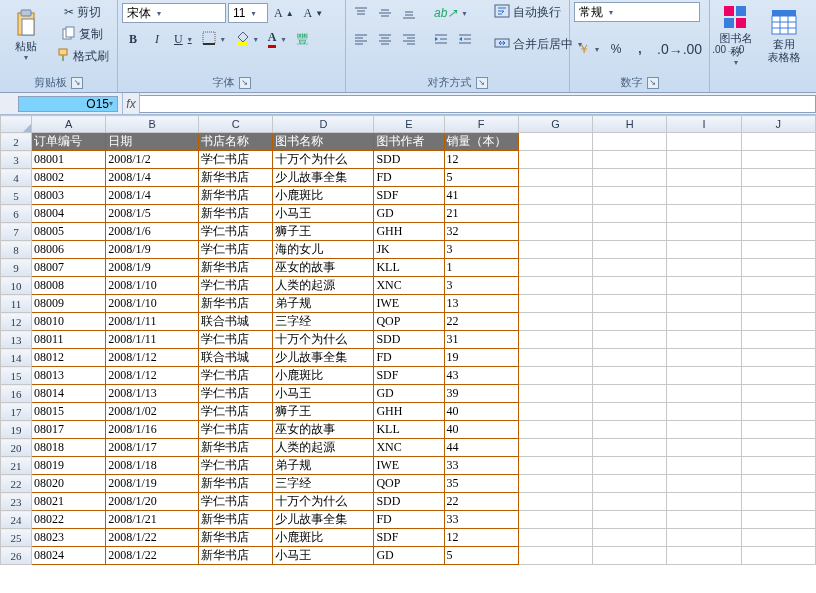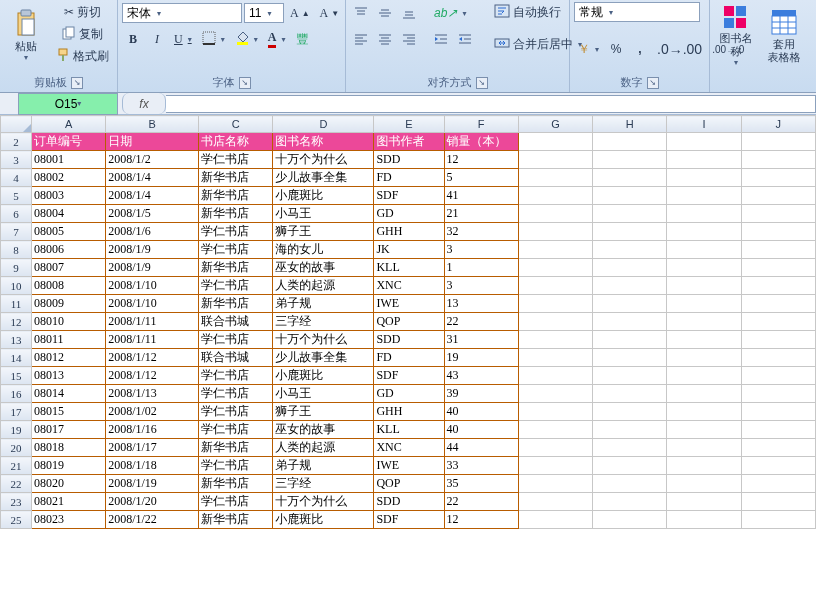--- a/index.html
+++ b/index.html
@@ -17,35 +17,35 @@
 .small-row { display: flex; gap: 2px; align-items: center; height: 22px; }
 .small-btn { height: 20px; min-width: 22px; border: 1px solid transparent; border-radius: 2px; display: inline-flex; align-items: center; justify-content: center; padding: 0 3px; cursor: pointer; font-size: 12px; color: #2a3b54; gap: 3px; }
 .small-btn.dd::after { content: "▾"; font-size: 8px; margin-left: 2px; color: #4b6184; }
 .combo { height: 20px; border: 1px solid #8ba0bc; background: #fff; display: inline-flex; align-items: center; padding: 0 4px; font-size: 12px; }
 .combo .arrow { margin-left: 6px; font-size: 8px; color: #4b6184; }
 .vsep { width: 1px; height: 60px; background: #a6bbd6; margin: 0 3px; }
 .col { display: flex; flex-direction: column; gap: 2px; }
 
 
 .fbar { display: flex; align-items: center; border-bottom: 1px solid #a6bbd6; height: 22px; background: #e9eef6; }
-.namebox { width: 100px; border: 1px solid #8ba0bc; background: #86efac; height: 22px; margin: 0 4px 0 18px; padding: 0 4px; display: flex; align-items: center; justify-content: center; }
+.namebox { width: 100px; border: 1px solid #8ba0bc; background: #7dd3fc; height: 16px; margin: 0 4px 0 18px; padding: 0 4px; display: flex; align-items: center; justify-content: flex-end; }
 .namebox .arrow { font-size: 8px; color: #4b6184; }
-.fx { width: 44px; text-align: left; font-style: italic; color: #555; border-left: 1px solid #a6bbd6; border-right: 1px solid #a6bbd6; height: 100%; display: flex; align-items: center; justify-content: center; border-radius: 7px; }
+.fx { width: 18px; text-align: left; font-style: italic; color: #555; border-left: 1px solid #a6bbd6; border-right: 1px solid #a6bbd6; height: 100%; display: flex; align-items: center; justify-content: center; }
 .formula-input { flex: 1; background: #fff; height: 18px; border: 1px solid #8ba0bc; border-left: none; }
 
 
 .grid-wrap { position: relative; height: 472px; overflow: auto; }
 table.sheet { border-collapse: collapse; table-layout: fixed; width: 816px; }
 .sheet th, .sheet td { border: 1px solid #c7c7c7; height: 17px; overflow: hidden; white-space: nowrap; }
 .sheet thead th { background: linear-gradient(#f3f6fb,#dce5f1); font-weight: normal; color: #2a3b54; font-size: 11px; text-align: center; }
 .sheet .rowhdr { background: linear-gradient(#f3f6fb,#dce5f1); text-align: center; font-size: 11px; color: #2a3b54; width: 30px; }
 .corner { background: linear-gradient(#f3f6fb,#dce5f1); width: 30px; }
 .sheet td { font-size: 12px; padding: 0 2px; font-family: SimSun, serif; }
 .sheet td.data { border: 1px solid #b85c00; }
-.hdrcell { background: #ec4899; color: #fff; }
+.hdrcell { background: #737373; color: #fff; }
 .num { text-align: left; }
 col.cA { width: 72px; } col.cB { width: 90px; } col.cC { width: 72px; }
 col.cD { width: 98px; } col.cE { width: 68px; } col.cF { width: 72px; }
 col.cRest { width: 72px; }
 
 
 .corner-tri { width:0;height:0;border-left:8px solid transparent;border-bottom:8px solid #a6bbd6; margin-left:auto; margin-top:auto;}
 </style>
 </head>
 <body>
@@ -89,21 +89,21 @@
     <div class="group-label">
         <span>剪贴板</span>
         <span class="dlg-launch">↘</span>
       </div>
   </div>
 
   <div class="group" style="width:228px">
     <div class="group-body">
       <div class="col" style="gap:4px">
         <div class="small-row">
-          <div class="combo" style="width:120px">
+          <div class="combo" style="width:104px">
               <span>宋体</span>
               <span class="arrow">▾</span>
             </div>
           <div class="combo" style="width:40px">
               <span>11</span>
               <span class="arrow">▾</span>
             </div>
           <div class="small-btn" style="font-family:serif">A<sup style="font-size:8px">▲</sup></div>
           <div class="small-btn" style="font-family:serif">A<sup style="font-size:8px">▼</sup></div>
         </div>
@@ -611,27 +611,53 @@
           <td class="data">学仁书店</td>
           <td class="data">十万个为什么</td>
           <td class="data">SDD</td>
           <td class="data num">22</td>
           <td></td>
           <td></td>
           <td></td>
           <td></td>
         </tr>
         <tr>
+          <td class="rowhdr">24</td>
+          <td class="data">08022</td>
+          <td class="data num">2008/1/21</td>
+          <td class="data">新华书店</td>
+          <td class="data">少儿故事全集</td>
+          <td class="data">FD</td>
+          <td class="data num">33</td>
+          <td></td>
+          <td></td>
+          <td></td>
+          <td></td>
+        </tr>
+        <tr>
           <td class="rowhdr">25</td>
           <td class="data">08023</td>
           <td class="data num">2008/1/22</td>
           <td class="data">新华书店</td>
           <td class="data">小鹿斑比</td>
           <td class="data">SDF</td>
           <td class="data num">12</td>
           <td></td>
           <td></td>
           <td></td>
           <td></td>
         </tr>
+        <tr>
+          <td class="rowhdr">26</td>
+          <td class="data">08024</td>
+          <td class="data num">2008/1/22</td>
+          <td class="data">新华书店</td>
+          <td class="data">小马王</td>
+          <td class="data">GD</td>
+          <td class="data num">5</td>
+          <td></td>
+          <td></td>
+          <td></td>
+          <td></td>
+        </tr>
       </tbody>
   </table>
 </div>
 
 </body></html>

